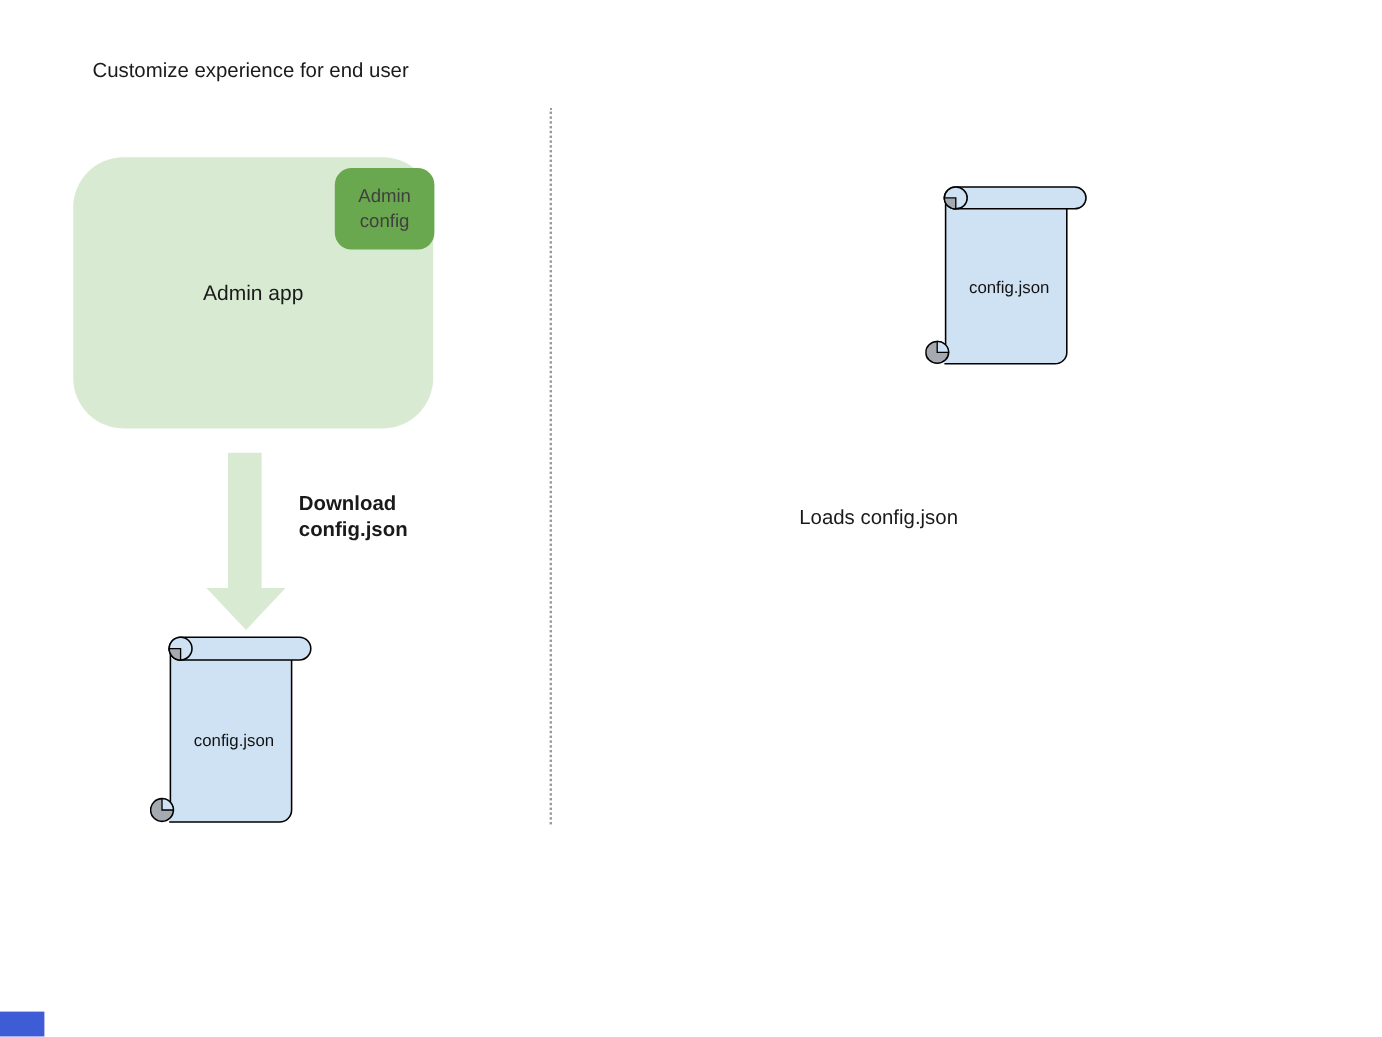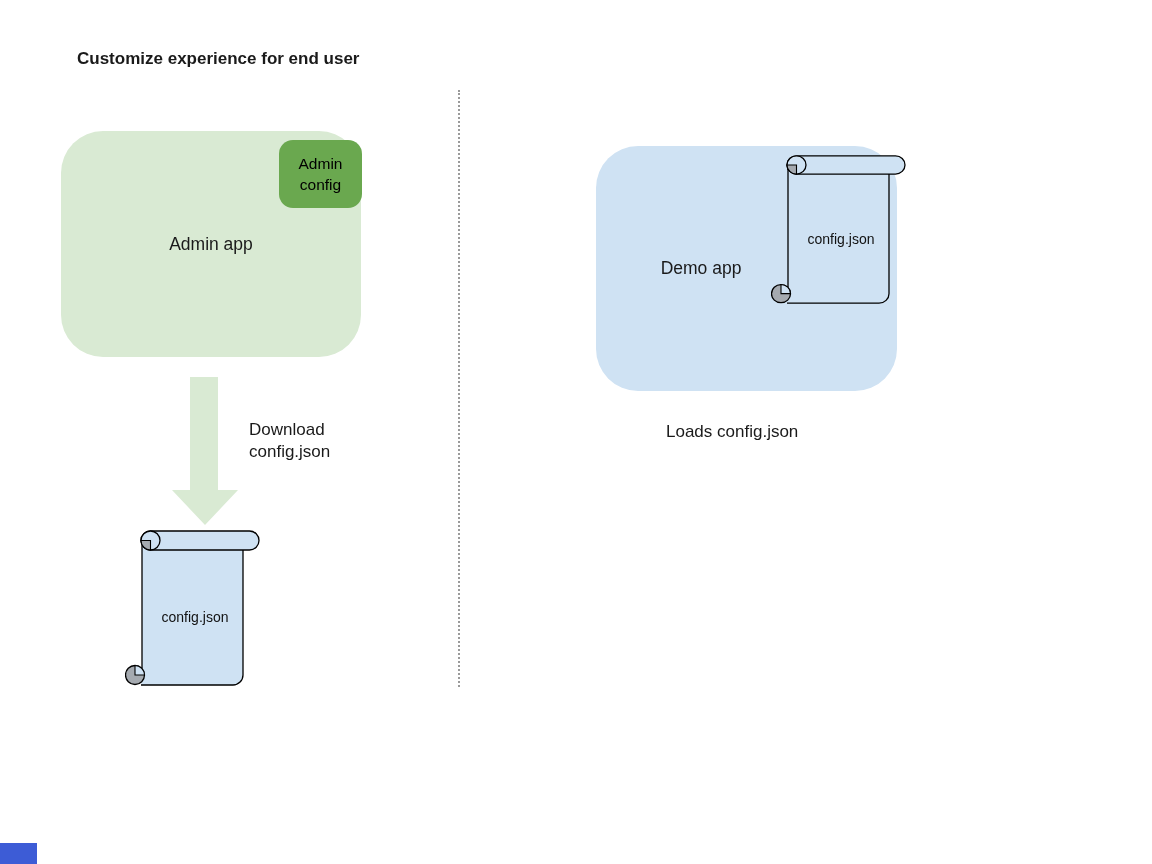--- a/index.html
+++ b/index.html
@@ -7,42 +7,42 @@
     position:relative;width:1152px;height:864px;background:#ffffff;
     font-family:"Liberation Sans",sans-serif;color:#1a1a1a;overflow:hidden;
   }
   .abs{position:absolute;}
   .section-title{font-size:17px;line-height:20px;white-space:nowrap;}
   .app-box{border-radius:42px;}
   .admin-app{left:61px;top:131px;width:300px;height:226px;background:#d9ead3;
     display:flex;align-items:center;justify-content:center;}
   .app-label{font-size:17.5px;}
   .admin-panel{left:279px;top:140px;width:83px;height:68px;background:#6aa84f;border-radius:14px;
-    display:flex;flex-direction:column;align-items:center;justify-content:center;color:#000000;}
+    display:flex;flex-direction:column;align-items:center;justify-content:center;color:#404040;}
   .admin-panel div{font-size:15.5px;line-height:21px;}
   .demo-app{left:596px;top:146px;width:301px;height:245px;background:#cfe2f3;}
   .demo-label-wrap{left:0;top:0;width:210px;height:100%;display:flex;align-items:center;justify-content:center;}
   .caption{font-size:17px;line-height:22px;}
-  .download-caption{left:249px;top:419px;}
+  .download-caption{left:249px;top:409px;font-weight:bold;}
   .loads-caption{left:626px;top:421px;margin-left:40px;}
   .divider{left:458px;top:90px;width:0;height:597px;border-left:2px dotted #9a9a9a;}
   .scroll-wrap{display:block;}
   .scroll-label{
     position:absolute;left:50%;top:50%;transform:translate(-50%,-50%);
     margin-top:8px;margin-left:2px;font-size:14px;white-space:nowrap;color:#111;
   }
   .corner-mark{left:0;bottom:0;width:37px;height:21px;background:#3d5cd6;}
   svg{display:block;}
 </style>
 </head>
 <body>
 
 <div class="canvas">
 
-  <div class="abs section-title" style="left:77px;top:49px;font-weight:bold;">Customize experience for end user</div>
+  <div class="abs section-title" style="left:77px;top:49px;">Customize experience for end user</div>
 
   <div class="abs divider"></div>
 
   <div class="abs app-box admin-app">
     <div class="app-label">Admin app</div>
   </div>
 
   <div class="abs admin-panel">
     <div>Admin</div>
     <div>config</div>
@@ -68,25 +68,20 @@
       <path d="M10,147 L19.5,147 A9.5,9.5 0 0 0 10,137.5 Z" fill="#cfe2f3" stroke="#000" stroke-width="1.1"></path>
 
       <rect x="16" y="3" width="118" height="19" rx="9.5" fill="#cfe2f3" stroke="#000" stroke-width="1.3"></rect>
 
       <circle cx="25.5" cy="12.5" r="9.5" fill="#cfe2f3" stroke="#000" stroke-width="1.3"></circle>
       <path d="M25.5,12.5 L16,12.5 A9.5,9.5 0 0 0 25.5,22 Z" fill="#a5aab0" stroke="#000" stroke-width="1.1"></path>
     </svg>
     <div class="scroll-label">config.json</div>
   </div>
 
-  <div class="abs app-box demo-app">
-    <div class="abs demo-label-wrap">
-      <div class="app-label">Demo app</div>
-    </div>
-  </div>
 
   <div class="abs scroll-wrap" style="left:771px;top:153px;width:136px;height:155px;">
     <svg width="136" height="155" viewBox="0 0 136 162" preserveAspectRatio="none" aria-hidden="true">
       <path d="M17,148 V13 H118 V147 A10,10 0 0 1 108,157 H16" fill="#cfe2f3" stroke="#000" stroke-width="1.3"></path>
       <circle cx="10" cy="147" r="9.5" fill="#a5aab0" stroke="#000" stroke-width="1.3"></circle>
       <path d="M10,147 L19.5,147 A9.5,9.5 0 0 0 10,137.5 Z" fill="#cfe2f3" stroke="#000" stroke-width="1.1"></path>
       <rect x="16" y="3" width="118" height="19" rx="9.5" fill="#cfe2f3" stroke="#000" stroke-width="1.3"></rect>
       <circle cx="25.5" cy="12.5" r="9.5" fill="#cfe2f3" stroke="#000" stroke-width="1.3"></circle>
       <path d="M25.5,12.5 L16,12.5 A9.5,9.5 0 0 0 25.5,22 Z" fill="#a5aab0" stroke="#000" stroke-width="1.1"></path>
     </svg>

